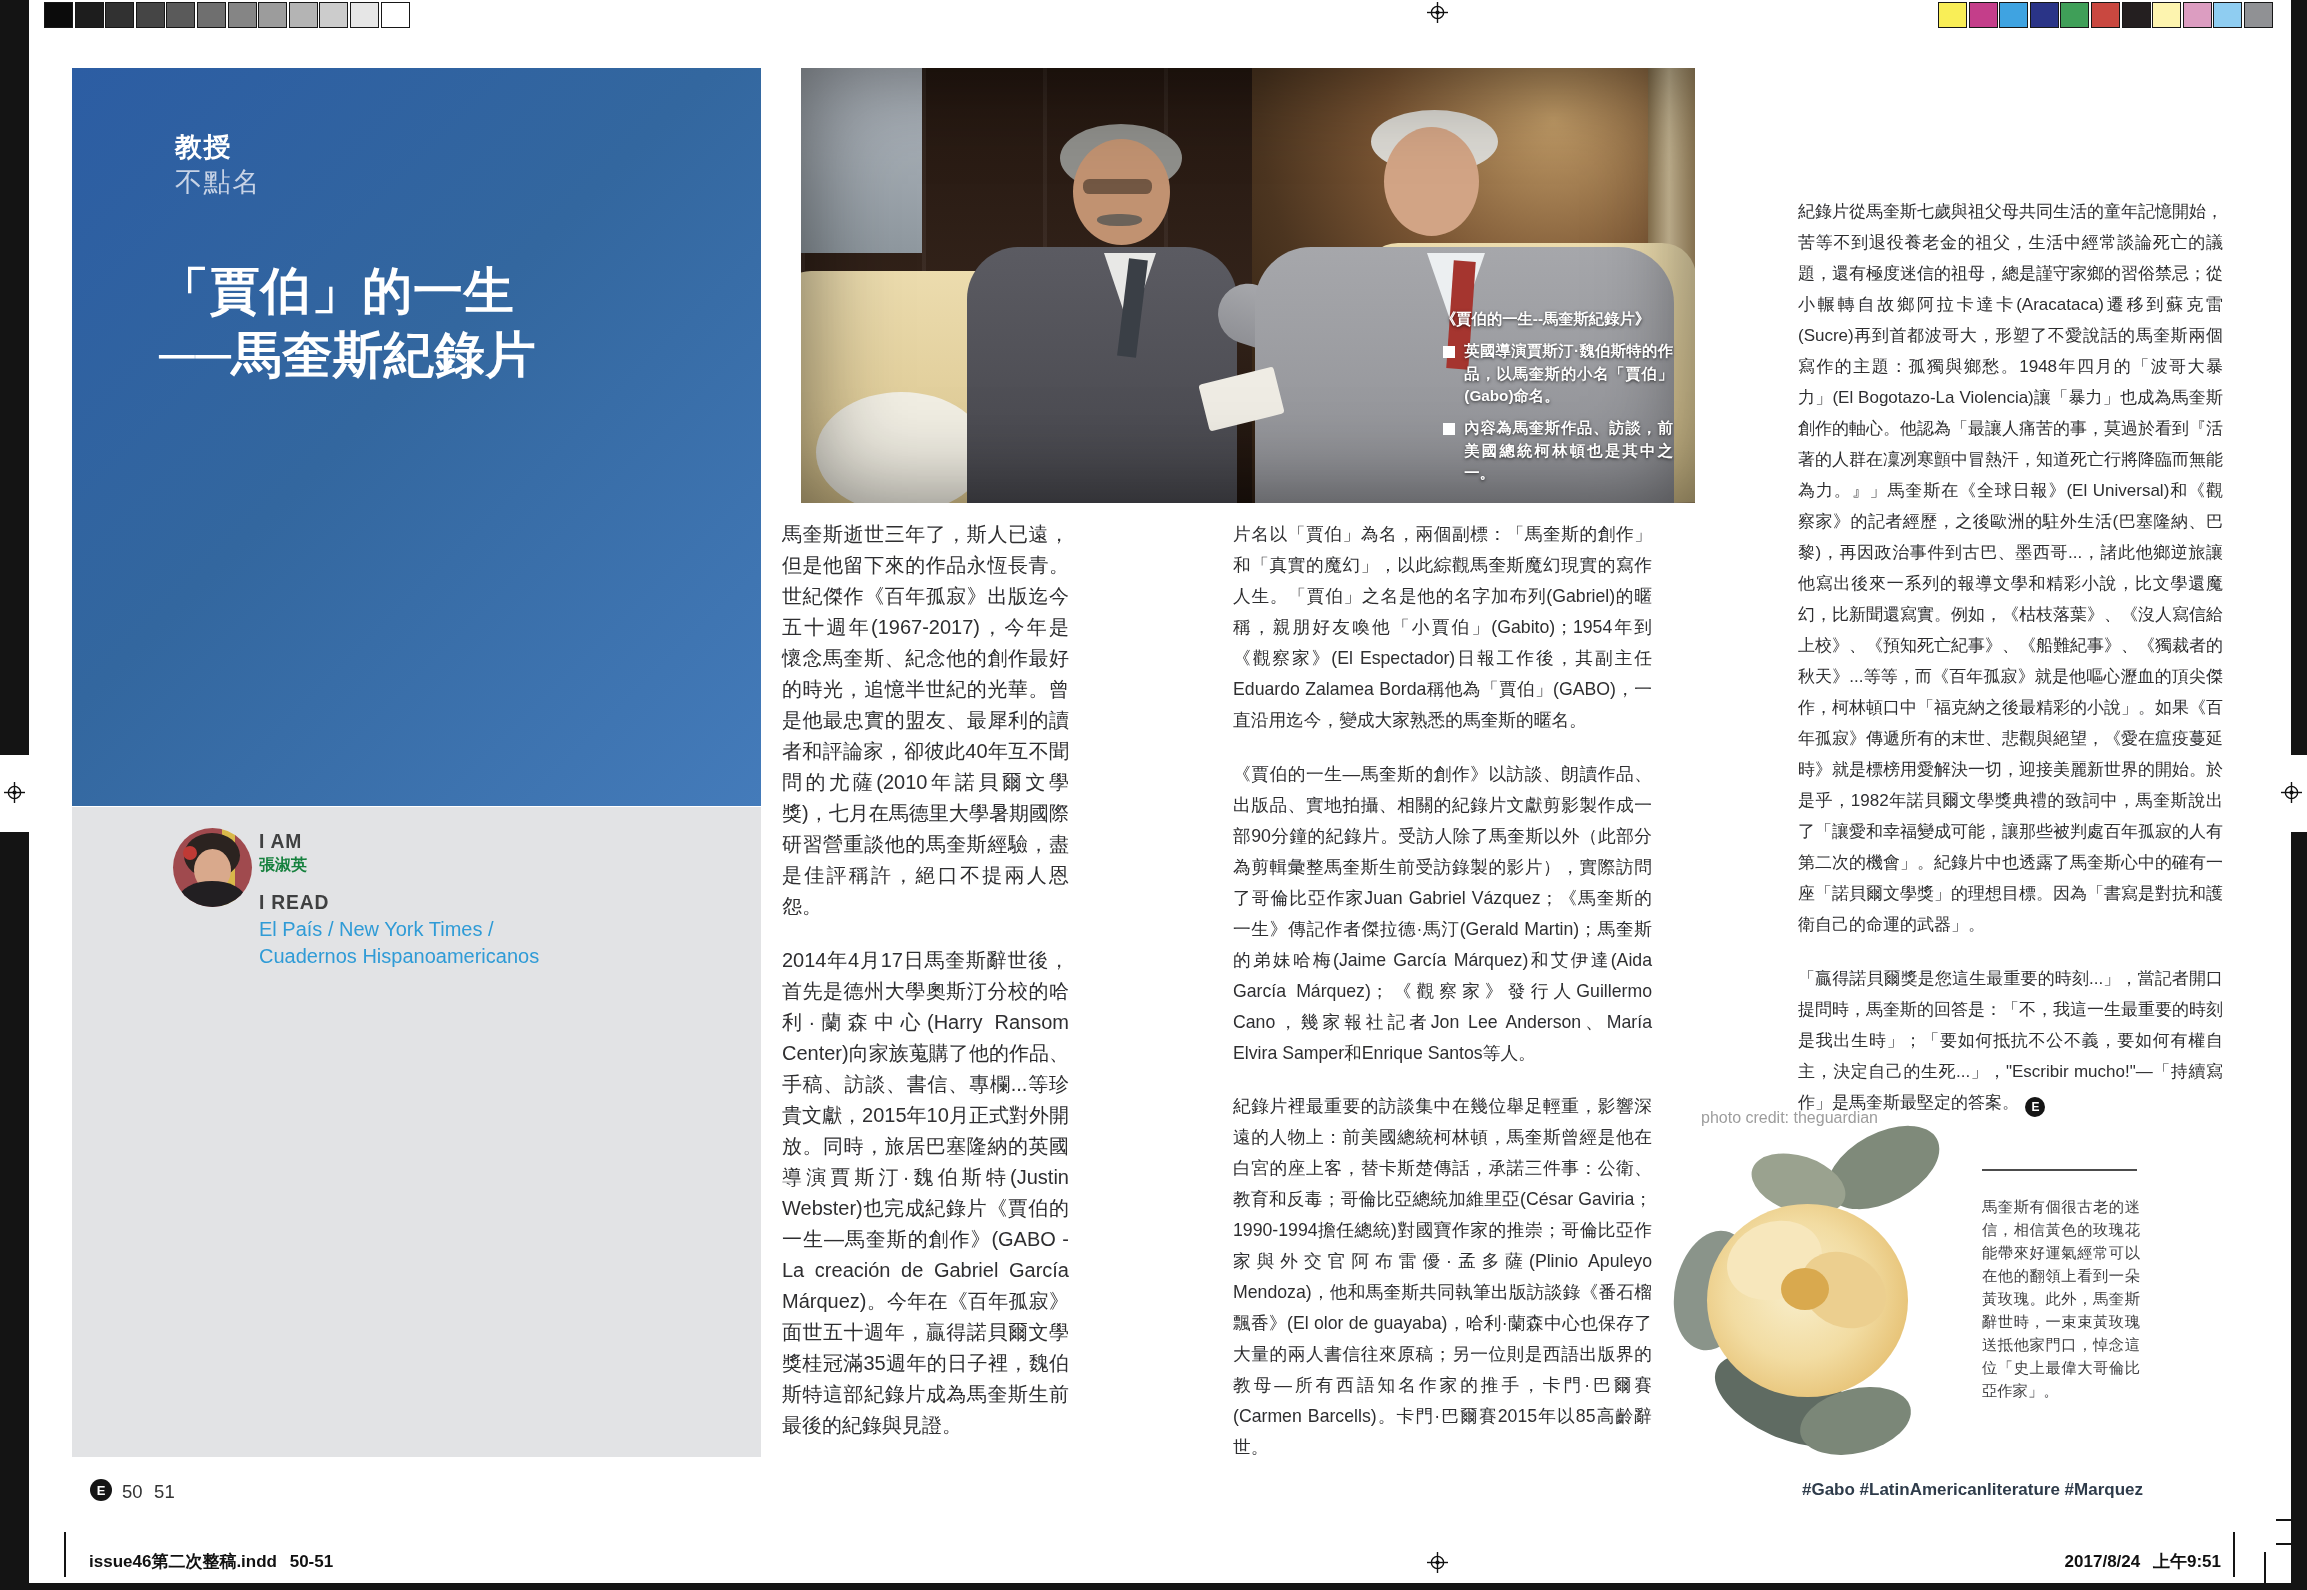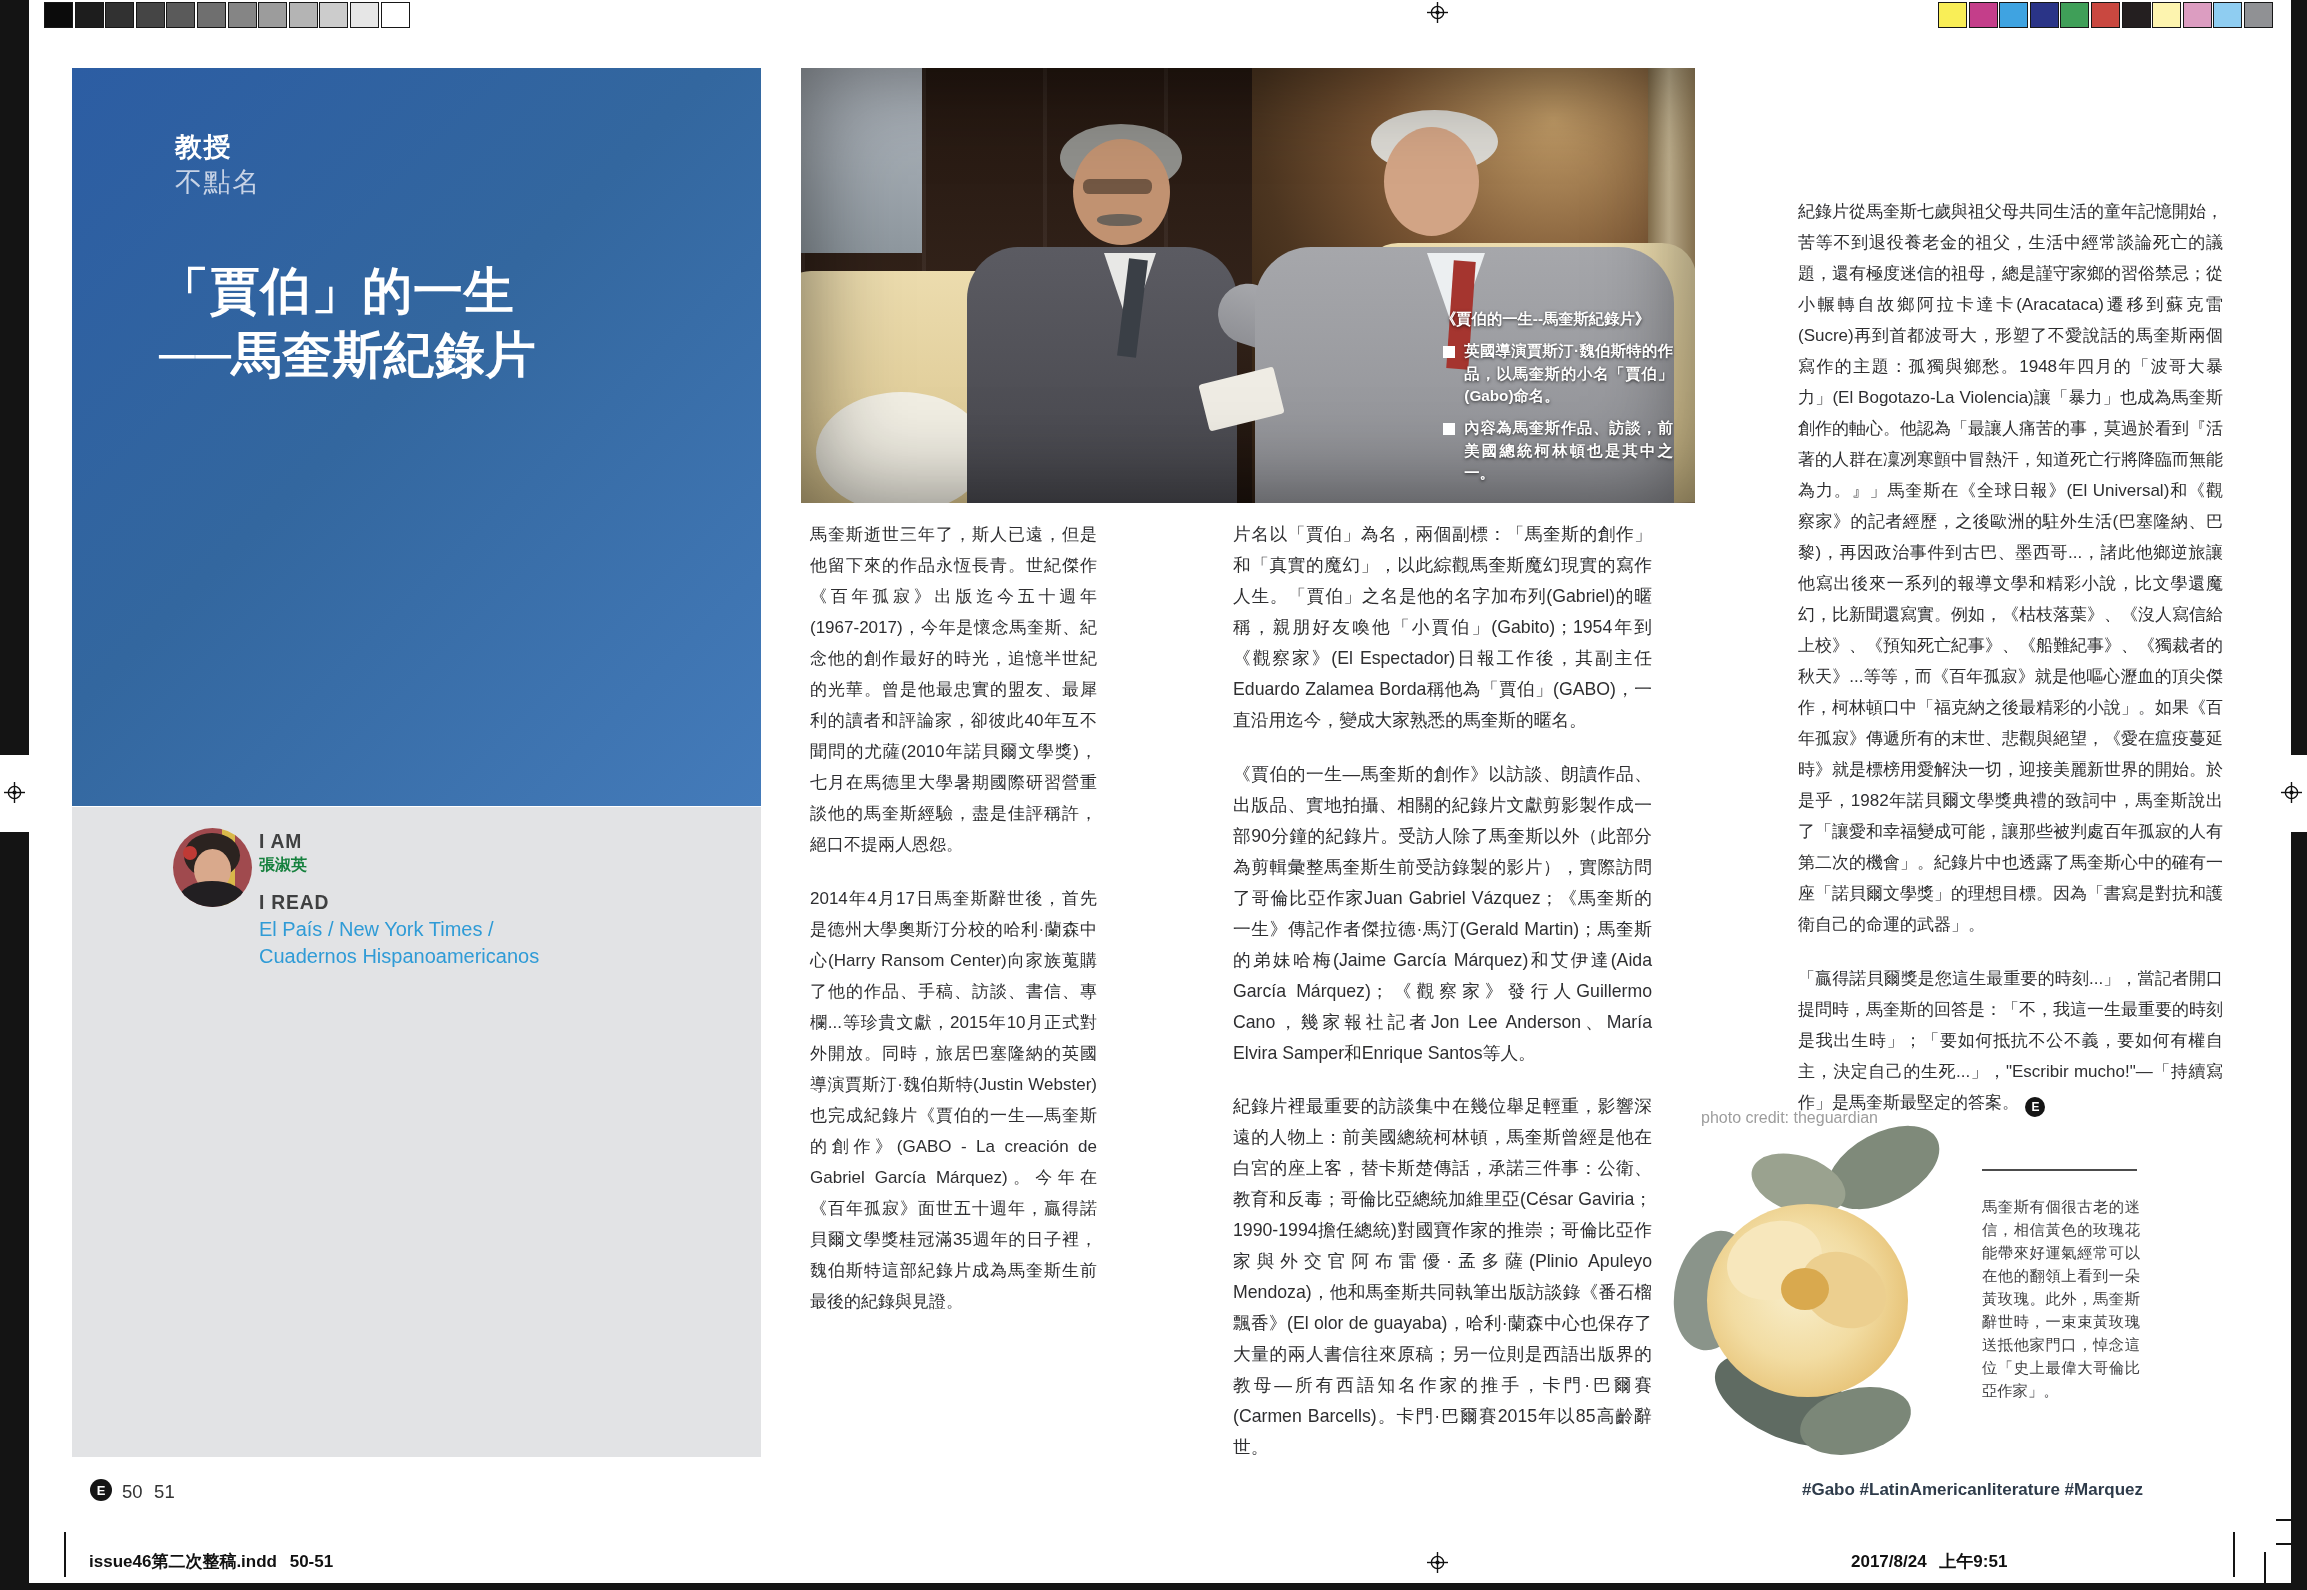--- a/index.html
+++ b/index.html
@@ -62,21 +62,21 @@
   .photo-caption{left:640px;top:240px;width:232px;color:#ffffff;
       text-shadow:0 0.8px 3.2px rgba(0,0,0,0.75);}
   .photo-caption .cap-title{font-size:15.3px;font-weight:bold;line-height:22.5px;}
   .cap-item{display:flex;margin-top:9.7px;}
   .cap-bullet{width:12px;height:12px;background:#ffffff;margin:5.6px 9.7px 0 1.6px;flex:none;}
   .cap-text{font-size:15.3px;font-weight:bold;line-height:22.5px;text-align:justify;}
 
   
   .col{color:#2e2e30;text-align:justify;}
   .col p{margin:0 0 22.5px 0;}
-  .col1{left:810px;top:519px;width:287px;font-size:17px;line-height:31px;}
+  .col1{left:782px;top:519px;width:287px;font-size:20px;line-height:31px;}
   .col2{left:1233px;top:519px;width:419px;font-size:17.7px;line-height:31px;}
   .col3{left:1798px;top:196px;width:425px;font-size:17px;line-height:31px;}
   .e-mark{display:inline-flex;width:20px;height:20px;border-radius:50%;background:#151515;color:#fff;
       font-size:12px;font-weight:bold;align-items:center;justify-content:center;
       vertical-align:-3.2px;margin-left:6.4px;}
   .credit{left:1701px;top:1109px;font-size:16px;color:#9d9d9d;}
 
   
   .rose{left:1678px;top:1133px;width:310px;height:326px;}
   .rose .el{position:absolute;border-radius:50%;}
@@ -260,16 +260,16 @@
   <div class="abs note-block">
     <div class="note-rule"></div>
     <div class="note-text">馬奎斯有個很古老的迷信，相信黃色的玫瑰花能帶來好運氣經常可以在他的翻領上看到一朵黃玫瑰。此外，馬奎斯辭世時，一束束黃玫瑰送抵他家門口，悼念這位「史上最偉大哥倫比亞作家」。</div>
   </div>
 
   <div class="abs e-circle" style="left:90px;top:1479px;">E</div>
   <div class="abs pagenums" style="left:122px;top:1481px;">50 51</div>
   <div class="abs hashtags" style="left:1610px;top:1480px;width:533px;">#Gabo #LatinAmericanliterature #Marquez</div>
 
   <div class="abs slug" style="left:89px;top:1550px;">issue46第二次整稿.indd 50-51</div>
-  <div class="abs slug" style="left:1851px;top:1550px;width:370px;text-align:left;">2017/8/24 上午9:51</div>
+  <div class="abs slug" style="left:1851px;top:1550px;width:370px;text-align:right;">2017/8/24 上午9:51</div>
 
 </div>
 
 
 </body></html>

